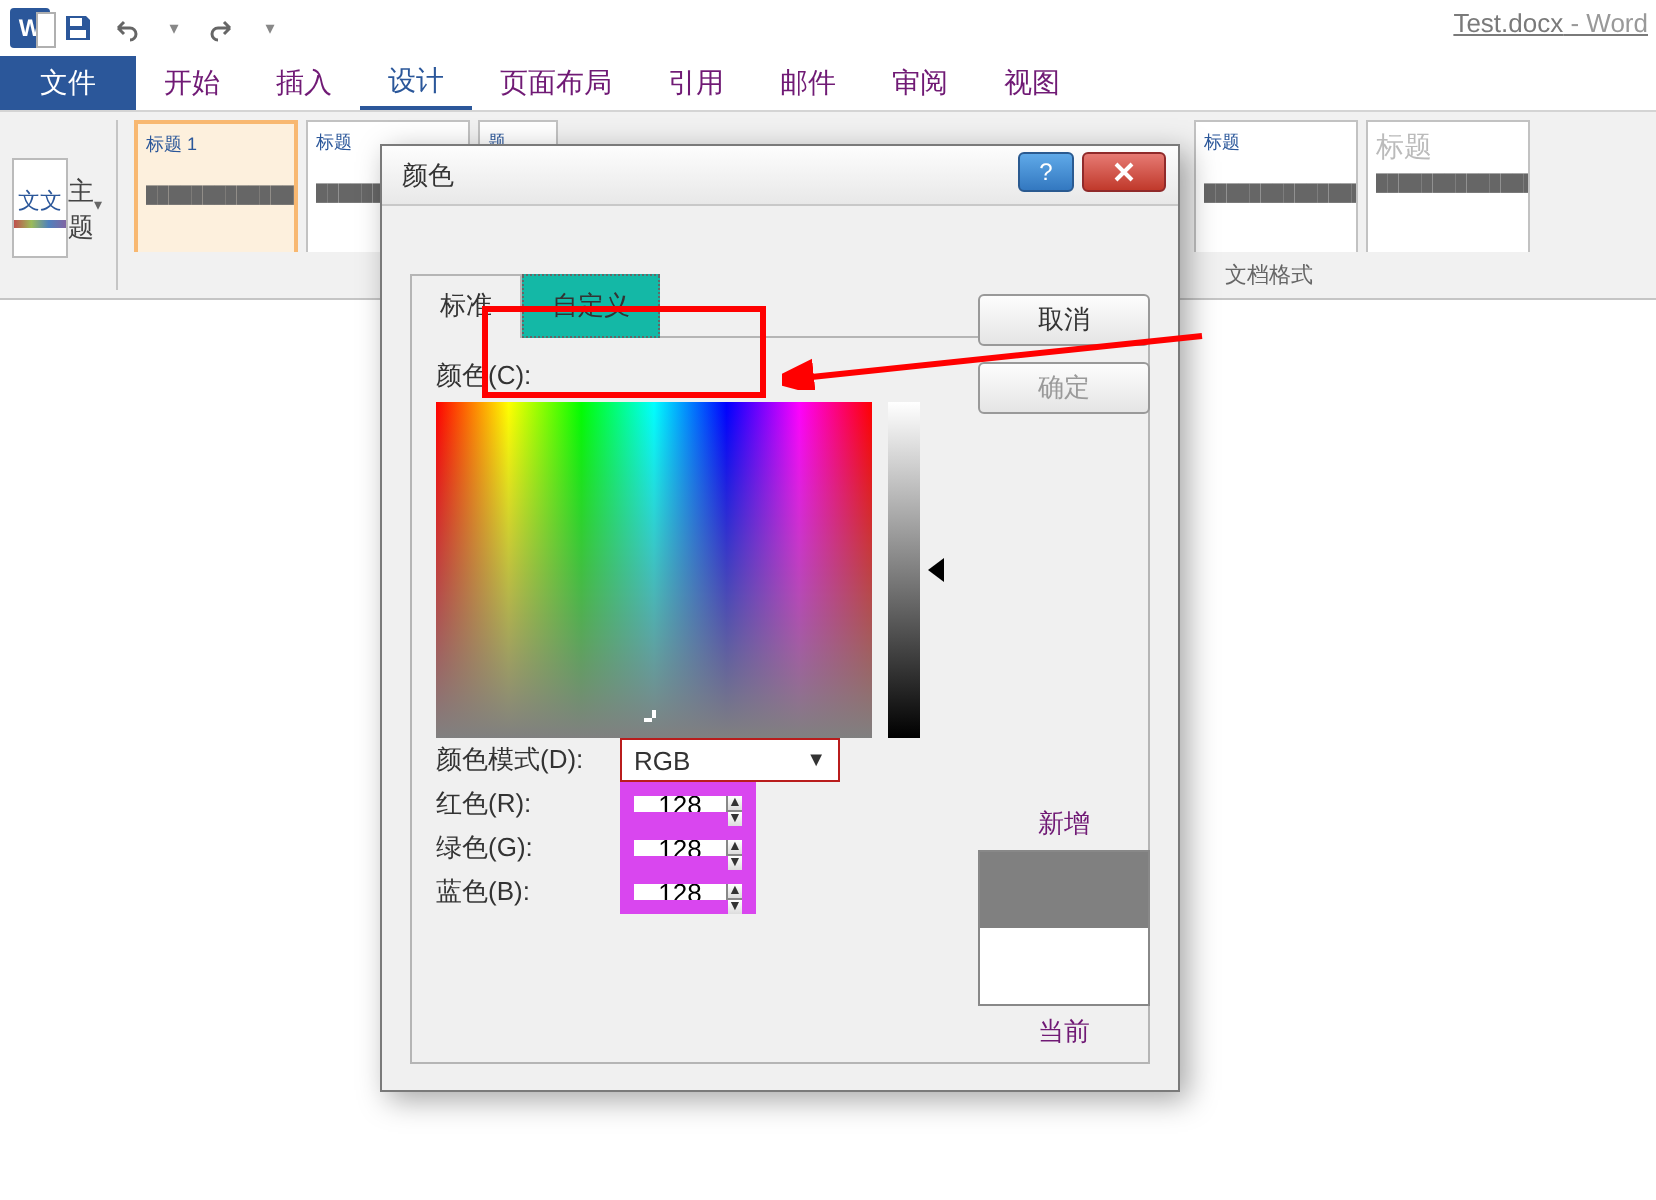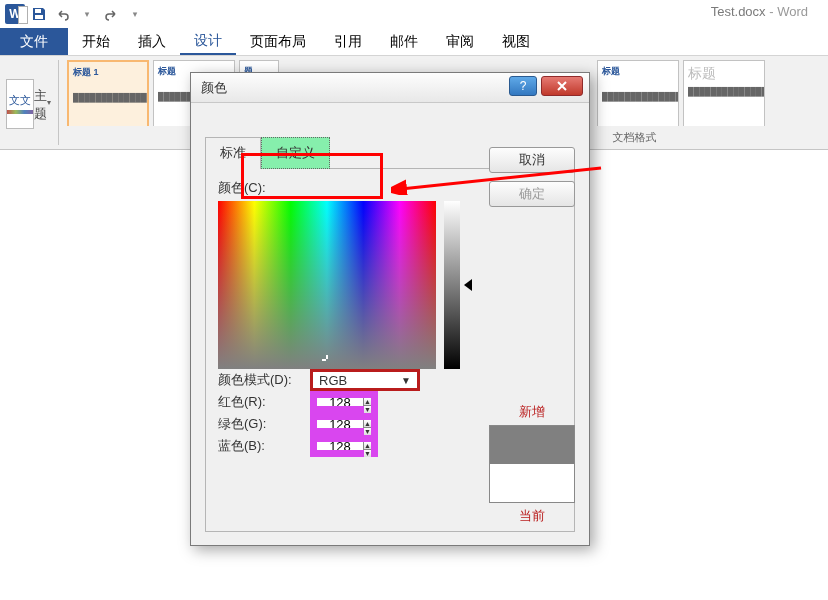--- a/index.html
+++ b/index.html
@@ -1,73 +1,73 @@
 <!DOCTYPE html>
 <html><head>
 <meta charset="utf-8">
 <style>
 *{box-sizing:border-box;margin:0;padding:0;font-family:"Microsoft YaHei","Segoe UI",sans-serif;}
 body{width:828px;height:600px;background:#fff;overflow:hidden;position:relative;}
 .qat{height:28px;background:#fff;display:flex;align-items:center;padding:0 4px;gap:2px;}
 .qat-icon{width:22px;height:22px;display:flex;align-items:center;justify-content:center;}
 .word-logo{width:20px;height:20px;background:#2b579a;border-radius:2px;position:relative;display:flex;align-items:center;justify-content:center;color:#fff;font-size:12px;font-weight:bold;}
 .word-logo::after{content:"";position:absolute;right:-3px;top:2px;width:8px;height:16px;background:#fff;border:1px solid #b0b0b0;}
-.title-area{position:absolute;right:20px;top:4px;color:#7a7a7a;font-size:13px;}
+.title-area{position:absolute;right:4px;top:4px;color:#7a7a7a;font-size:13px;text-decoration:underline;}
 .title-area .dim{color:#999;}
 .ribbon-tabs{height:28px;display:flex;align-items:stretch;background:#fff;border-bottom:1px solid #d4d4d4;}
-.ribbon-tab{padding:0 14px;display:flex;align-items:center;font-size:14px;color:#000000;cursor:pointer;}
+.ribbon-tab{padding:0 14px;display:flex;align-items:center;font-size:14px;color:#701a75;cursor:pointer;}
 .ribbon-tab.file{background:#2b579a;color:#fff;padding:0 20px;}
 .ribbon-tab.active{color:#2b579a;border-bottom:2px solid #2b579a;}
 .ribbon-content{height:94px;background:#f1f1f1;border-bottom:1px solid #c5c5c5;display:flex;padding:4px 6px;gap:4px;}
 .themes-group{display:flex;flex-direction:row;align-items:center;width:44px;}
 .themes-icon{width:36px;height:50px;background:#fff;border:1px solid #bbb;display:flex;align-items:center;justify-content:center;flex-direction:column;gap:2px;margin-top:2px;}
 .themes-label{font-size:13px;color:#444;margin-top:4px;}
 .style-gallery{display:flex;gap:4px;overflow:hidden;}
 .style-item{width:82px;height:68px;background:#fff;border:1px solid #c2c2c2;padding:4px;font-size:8px;color:#666;overflow:hidden;cursor:pointer;}
 .style-item.sel{border:2px solid #f8b871;background:#fdf0dd;}
-.style-title{font-size:9px;color:#2b579a;font-weight:bold;margin-bottom:14px;}
+.style-title{font-size:9px;color:#2b579a;font-weight:normal;margin-bottom:14px;}
 .style-title-alt{font-size:14px;color:#bbb;font-weight:normal;}
 .group-label{font-size:11px;color:#666;text-align:center;padding-top:4px;}
 .dialog{position:absolute;left:190px;top:72px;width:400px;height:474px;background:#f0f0f0;border:1px solid #7a7a7a;box-shadow:4px 4px 14px rgba(0,0,0,0.35);}
 .dlg-titlebar{height:30px;background:linear-gradient(#fdfdfd,#e8e8e8);display:flex;align-items:center;padding-left:10px;border-bottom:1px solid #c8c8c8;position:relative;}
 .dlg-title{font-size:13px;color:#333;}
 .dlg-ctrl{position:absolute;right:6px;top:3px;display:flex;gap:4px;}
 .dlg-btn{width:28px;height:20px;border-radius:3px;display:flex;align-items:center;justify-content:center;font-size:12px;color:#fff;cursor:pointer;}
 .dlg-help{background:linear-gradient(#5fa9e8,#3378c0);border:1px solid #2a5a90;}
 .dlg-close{background:linear-gradient(#e67a73,#c0392b);border:1px solid #902a2a;width:42px;}
 .dlg-body{padding:8px 14px;position:relative;height:calc(100% - 30px);}
 .tab-strip{display:flex;margin-top:26px;}
 .dlg-tab{padding:6px 14px;font-size:13px;background:#f0f0f0;border:1px solid #b5b5b5;border-bottom:none;cursor:pointer;color:#333;}
-.dlg-tab.active{background:#86efac;border:1px dotted #666;z-index:2;position:relative;}
+.dlg-tab.active{background:#14b8a6;border:1px dotted #666;z-index:2;position:relative;}
 .dlg-panel{border:1px solid #b5b5b5;background:#f0f0f0;height:364px;padding:8px 12px;margin-top:-1px;}
 .highlight-box{position:absolute;left:50px;top:50px;width:142px;height:46px;border:3px solid #f00;pointer-events:none;z-index:5;}
 .arrow{position:absolute;left:200px;top:62px;z-index:5;pointer-events:none;}
 .color-label{font-size:13px;color:#333;margin:2px 0 4px;}
 .picker-row{display:flex;gap:8px;align-items:stretch;}
 .color-picker{width:218px;height:168px;position:relative;cursor:crosshair;}
 .hue{position:absolute;inset:0;background:linear-gradient(to right,#f00,#ff0,#0f0,#0ff,#00f,#f0f,#f00);}
 .sat{position:absolute;inset:0;background:linear-gradient(to bottom,rgba(128,128,128,0) 0%,#808080 100%);}
 .cross{position:absolute;left:50%;bottom:4px;width:10px;height:10px;transform:translateX(-50%);}
 .cross::before,.cross::after{content:"";position:absolute;background:#fff;}
 .cross::before{left:4px;top:0;width:2px;height:4px;}
 .cross::after{left:0;top:4px;width:4px;height:2px;}
 .lum-bar{width:16px;height:168px;background:linear-gradient(#fff,#808080,#000);position:relative;}
 .lum-ptr{position:absolute;right:-12px;top:78px;width:0;height:0;border-top:6px solid transparent;border-bottom:6px solid transparent;border-right:8px solid #000;}
 .form-row{display:flex;align-items:center;gap:8px;font-size:13px;color:#333;}
 .form-row label{width:84px;}
-.sel-mode{width:110px;height:22px;border:3px solid #b91c1c;background:#fff;font-size:13px;display:flex;align-items:center;padding:0 6px;justify-content:space-between;cursor:pointer;}
+.sel-mode{width:110px;height:22px;border:1px solid #b91c1c;background:#fff;font-size:13px;display:flex;align-items:center;padding:0 6px;justify-content:space-between;cursor:pointer;}
 .spin{display:flex;width:68px;height:22px;border:7px solid #d946ef;background:#fff;}
 .spin input{width:46px;border:none;text-align:center;font-size:13px;outline:none;}
 .spin-btns{width:20px;display:flex;flex-direction:column;border-left:1px solid #888;}
 .spin-up,.spin-down{flex:1;display:flex;align-items:center;justify-content:center;background:linear-gradient(#fff,#ddd);font-size:7px;cursor:pointer;}
 .spin-down{border-top:1px solid #888;}
 .right-col{position:absolute;right:14px;top:44px;width:86px;display:flex;flex-direction:column;gap:8px;}
 .dlg-action{height:26px;border:1px solid #999;background:linear-gradient(#fdfdfd,#e5e5e5);font-size:13px;color:#333;cursor:pointer;border-radius:3px;}
 .dlg-action:disabled{color:#9a9a9a;}
-.preview-area{position:absolute;right:14px;bottom:20px;width:86px;text-align:center;font-size:13px;color:#b91c1c;}
+.preview-area{position:absolute;right:14px;bottom:20px;width:86px;text-align:center;font-size:13px;color:#701a75;}
 .preview-box{width:86px;height:78px;border:1px solid #888;margin:4px 0;display:flex;flex-direction:column;}
 .preview-new{flex:1;background:#808080;}
 .preview-cur{flex:1;background:#fff;}
 </style>
 </head>
 <body>
 
 <div class="qat">
   <div class="qat-icon">
       <div class="word-logo">W</div>

